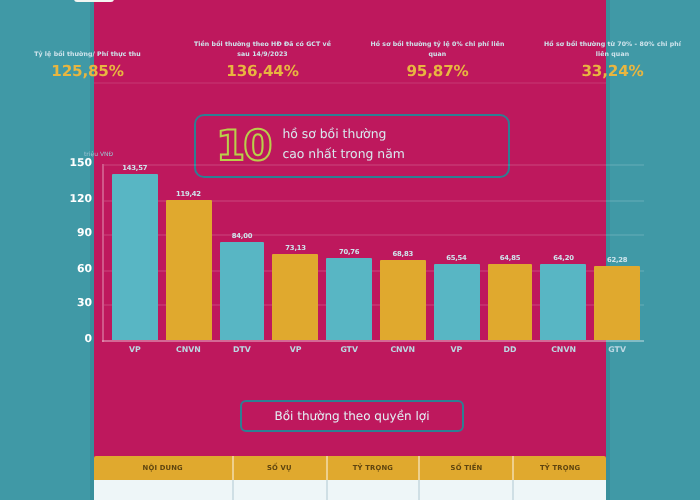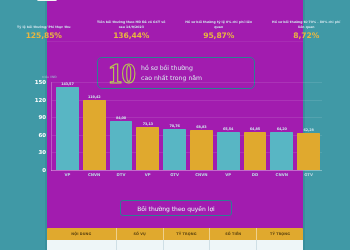--- a/index.html
+++ b/index.html
@@ -2,21 +2,21 @@
 <html><head>
 <meta charset="utf-8">
 <style>
   html,body{margin:0;padding:0;}
   body{
     width:350px;height:250px;overflow:hidden;
     background:#0d4f6e;
     font-family:"DejaVu Sans","Liberation Sans",sans-serif;
     position:relative;
   }
-  .page{position:absolute;inset:0;background:#a21caf;}
+  .page{position:absolute;inset:0;background:#be185d;}
 
   
   .band{position:absolute;top:0;bottom:0;width:47px;background:#4099a6;}
   .band.left{left:0;}
   .band.right{right:0;}
   .band-inner{position:absolute;top:0;bottom:0;width:2px;background:#2f8290;opacity:.45;}
 
   
   .stats{
     position:absolute;left:0;right:0;top:0;height:42px;
@@ -42,23 +42,23 @@
     background:rgba(255,255,255,.07);
   }
 
   
   .plaque{
     position:absolute;left:97px;top:57px;width:156px;height:30px;
     border:1px solid #2d7f93;border-radius:5px;
     display:flex;align-items:center;
   }
   .big-num{
-    font-size:29px;font-weight:bold;line-height:1;
+    font-size:21px;font-weight:bold;line-height:1;
     color:transparent;-webkit-text-stroke:1px #b9cf4a;
-    margin:0 6px 0 10px;letter-spacing:-1px;font-family:Liberation Serif, serif;
+    margin:0 6px 0 10px;letter-spacing:-1px;
   }
   .plaque-txt{display:flex;flex-direction:column;gap:1px;}
   .plaque-txt span{font-size:6.2px;color:#d8e8ee;line-height:1.35;}
 
   
   .chart{
     position:absolute;left:26px;top:76px;width:298px;height:106px;
   }
   .yunit{
     position:absolute;left:16px;top:-1px;font-size:3px;color:#9dc3d2;
@@ -194,21 +194,21 @@
           <rect x="10" y="6" width="13" height="2.8" fill="#d9a62c"></rect>
           <rect x="13" y="11" width="7" height="1.1" fill="#c8d2d6"></rect>
           <rect x="22" y="7" width="9" height="9" rx="1.3" fill="#e0a92e"></rect>
           <circle cx="29" cy="11.5" r="1.3" fill="#b9882010"></circle>
           <path d="M2 3 L11 3 L11 10.5 Q6.5 15 2 10.5 Z" fill="#e0a92e"></path>
           <path d="M3.4 4.2 L9.6 4.2 L9.6 10 Q6.5 13.2 3.4 10 Z" fill="#f2d47a"></path>
           <path d="M4.5 7 L6 8.5 L8.6 5.6" stroke="#1d6077" stroke-width="1.4" fill="none" stroke-linecap="round" stroke-linejoin="round"></path>
         </svg>
       </span>
       <div class="cap">Hồ sơ bồi thường từ 70% - 80% chi phí liên quan</div>
-      <div class="val">8,72%</div>
+      <div class="val">33,24%</div>
     </div>
 
   </div>
   <div class="divider-strip"></div>
 
   <div class="plaque">
     <div class="big-num">10</div>
     <div class="plaque-txt">
       <span>hồ sơ bồi thường</span>
       <span>cao nhất trong năm</span>

